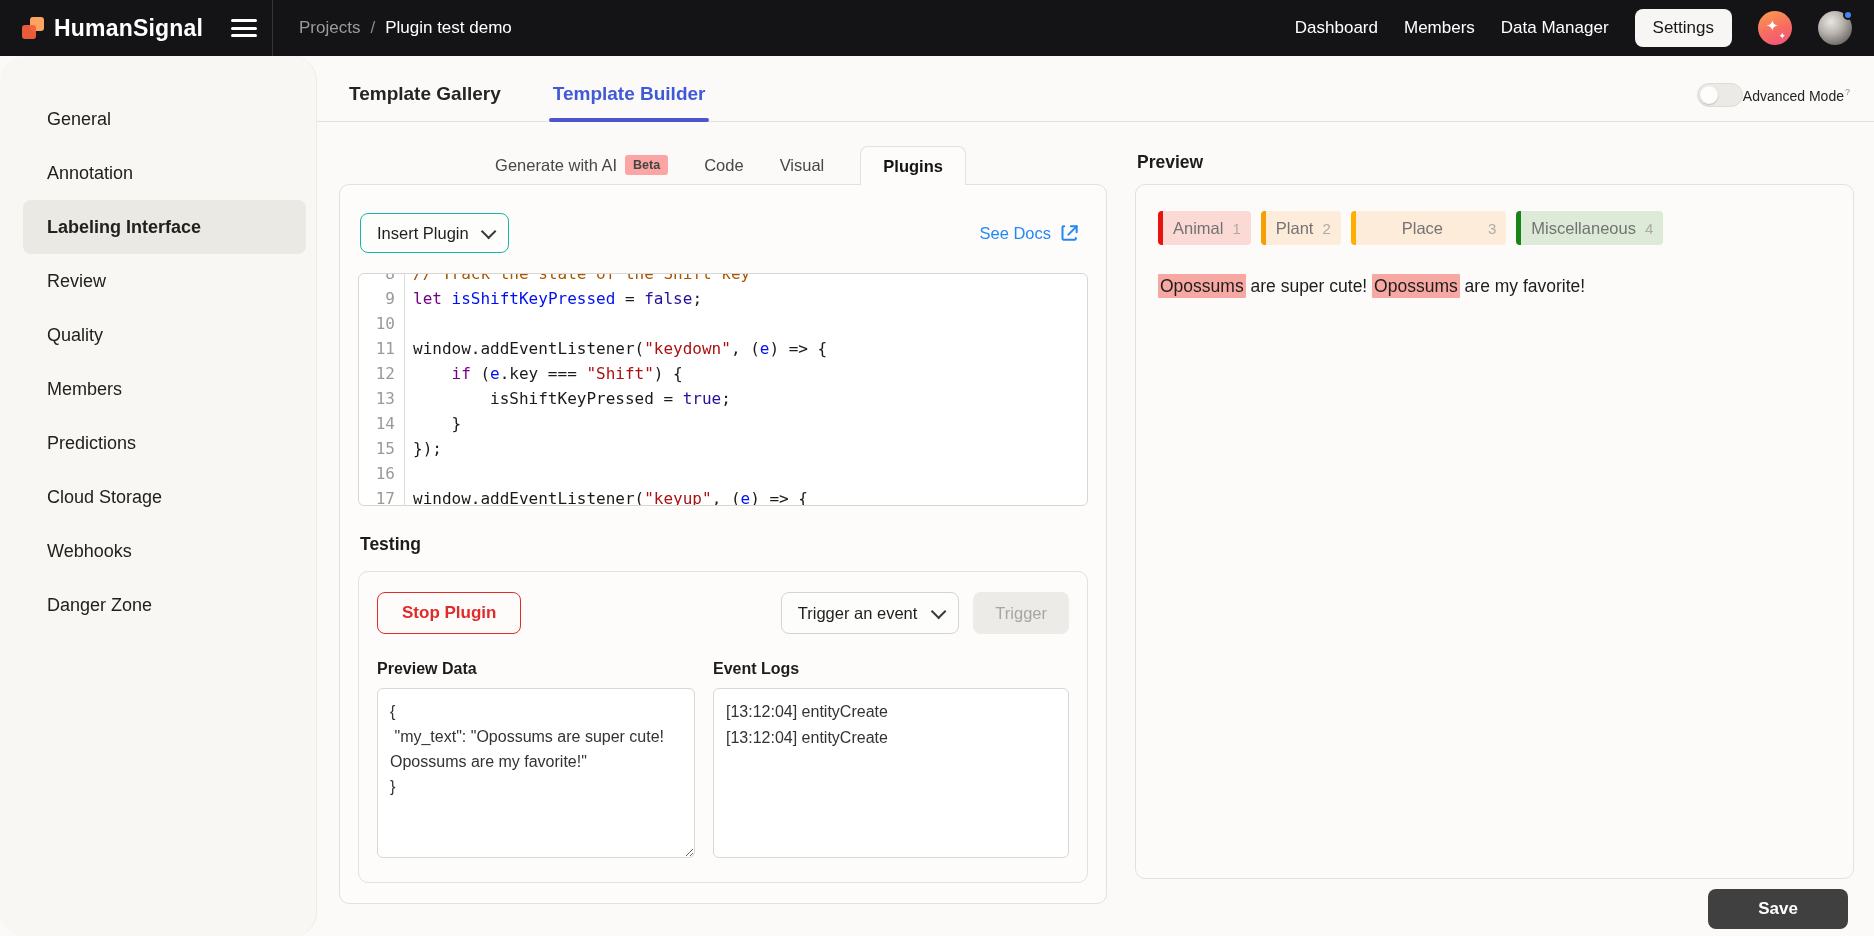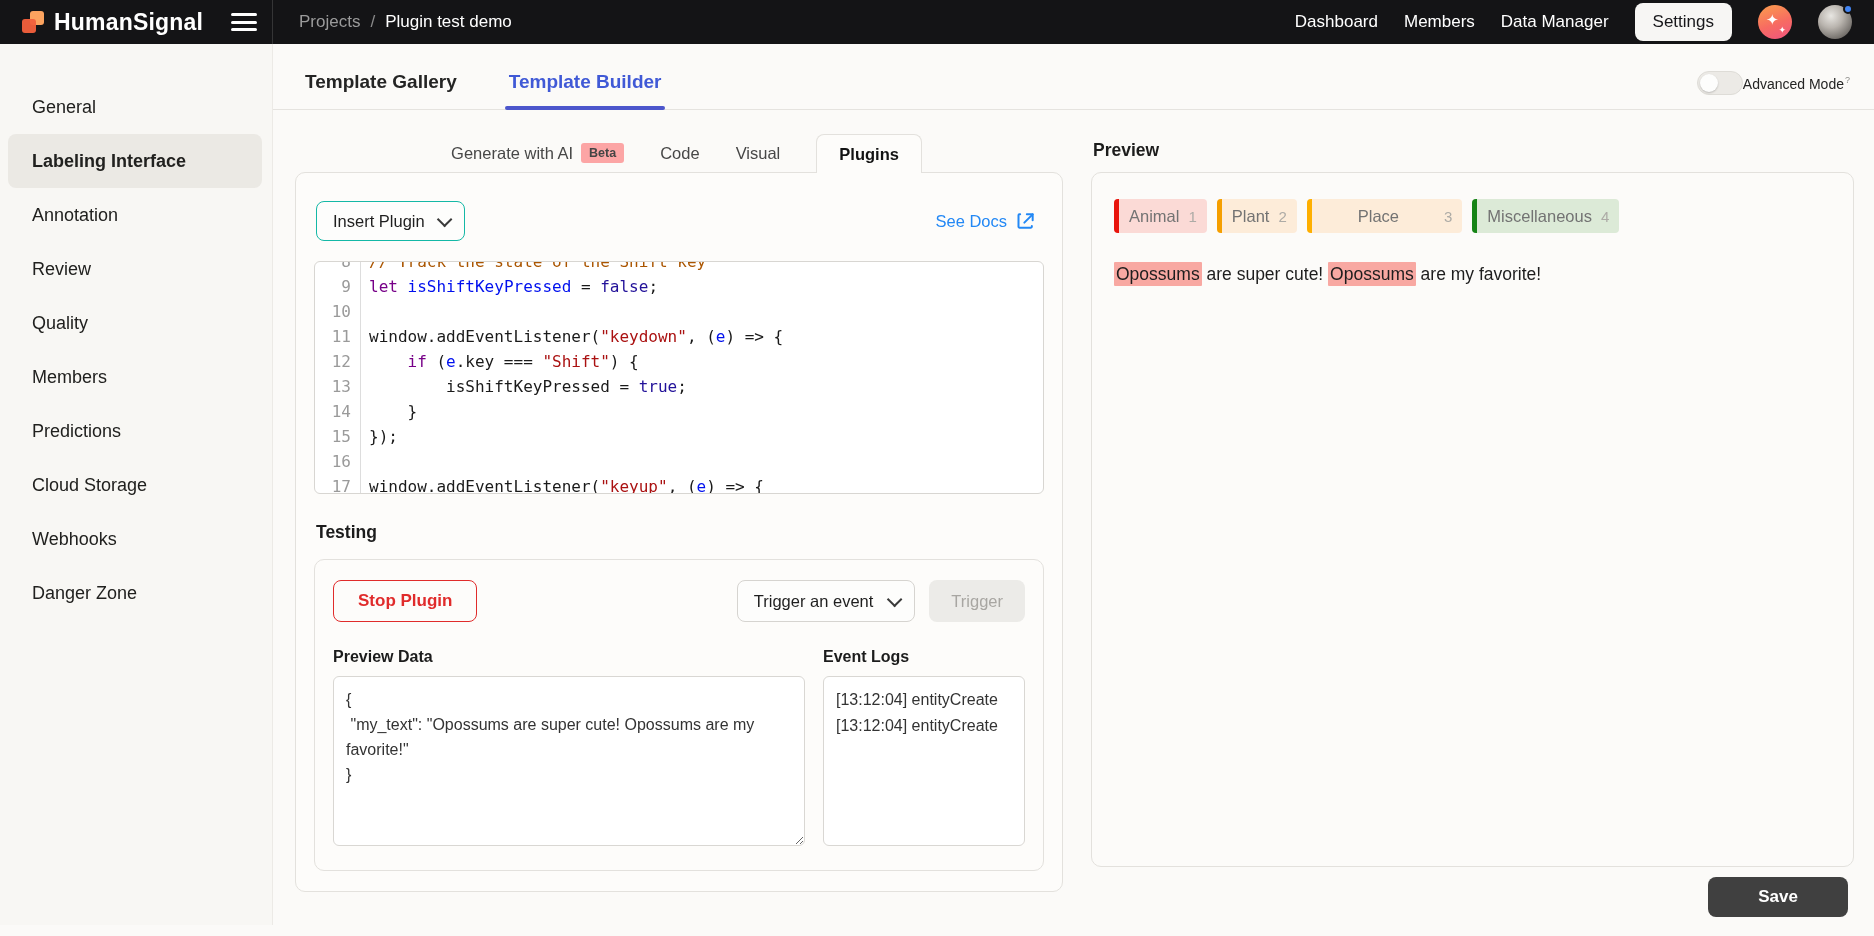--- a/index.html
+++ b/index.html
@@ -1,20 +1,20 @@
 <!DOCTYPE html>
 <html style="--hl: #f8a8a2;"><head>
 <meta charset="utf-8">
 <style>
   * { margin:0; padding:0; box-sizing:border-box; }
   html,body { width:1874px; height:936px; overflow:hidden; }
   body { font-family:"Liberation Sans", sans-serif; background:#fbfaf8; color:#1f1f1f; position:relative; }
 
   
-  .topbar { height:44px; background:#141416; display:flex; align-items:center; color:#fff; }
+  .topbar { height:56px; background:#141416; display:flex; align-items:center; color:#fff; }
   .topbar-left { width:273px; height:100%; display:flex; align-items:center; padding:0 0 0 22px; border-right:1px solid rgba(255,255,255,.14); flex:0 0 auto; }
   .logo-mark { width:22px; height:22px; position:relative; margin-right:10px; flex:0 0 auto; }
   .logo-mark .sq1 { position:absolute; right:0; top:0; width:14px; height:14px; border-radius:3px; background:#fca35f; }
   .logo-mark .sq2 { position:absolute; left:0; bottom:0; width:14px; height:14px; border-radius:3px; background:#f2603c; opacity:.96; }
   .brand { font-size:23px; font-weight:600; letter-spacing:.2px; }
   .hamburger { margin-left:28px; width:26px; height:18px; display:flex; flex-direction:column; justify-content:space-between; cursor:pointer; }
   .hamburger span { display:block; height:3px; background:#fff; border-radius:2px; }
   .breadcrumb { display:flex; align-items:center; gap:10px; font-size:17px; padding-left:26px; flex:0 0 auto; }
   .crumb-root { color:#9b9b9b; }
   .crumb-sep { color:#8a8a8a; }
@@ -25,21 +25,21 @@
   .settings-btn { background:#f7f6f4; color:#17171a; font-size:17px; border:none; border-radius:8px; padding:9px 18px; cursor:pointer; }
   .ai-btn { width:34px; height:34px; border-radius:50%; background:linear-gradient(160deg,#fa9a4e 5%,#f76b62 55%,#f1567c 95%); position:relative; cursor:pointer; flex:0 0 auto; }
   .ai-btn .sp1 { position:absolute; left:8px; top:6px; color:#fff; font-size:15px; }
   .ai-btn .sp2 { position:absolute; right:6px; bottom:4px; color:#fff; font-size:9px; }
   .avatar-wrap { position:relative; width:34px; height:34px; flex:0 0 auto; cursor:pointer; }
   .avatar { width:34px; height:34px; border-radius:50%; background:radial-gradient(circle at 38% 32%, #e8e6e2 0%, #b9b4ae 38%, #6e6a66 78%, #403e3c 100%); }
   .avatar-dot { position:absolute; right:-1px; top:-1px; width:10px; height:10px; border-radius:50%; background:#4285f4; border:2px solid #141416; }
 
   
   .shell { display:flex; height:881px; }
-  .sidebar { width:273px; flex:0 0 auto; background:#f8f7f4; border-right:1px solid #eceae6; padding:36px 10px 0 0; }
+  .sidebar { width:317px; flex:0 0 auto; background:#f8f7f4; border-right:1px solid #eceae6; padding:36px 10px 0 15px;border-radius:25px; }
   .sb-item { height:54px; display:flex; align-items:center; padding-left:24px; margin-left:8px; font-size:18px; color:#21211f; border-radius:8px; cursor:pointer; }
   .sb-item.active { background:#ebe9e4; font-weight:700; }
 
   .main { flex:1 1 auto; display:flex; flex-direction:column; min-width:0; }
 
   
   .tabs-row { height:66px; border-bottom:1px solid #e5e3df; display:flex; align-items:flex-end; padding:0 24px 0 28px; position:relative; }
   .main-tab { font-size:19px; font-weight:600; padding:0 4px 16px 4px; margin-right:44px; cursor:pointer; position:relative; color:#242424; }
   .main-tab.active { color:#4059d6; }
   .main-tab.active::after { content:""; position:absolute; left:0; right:0; bottom:-1px; height:4px; background:#4c56cc; border-radius:2px; }
@@ -82,21 +82,21 @@
 
   
   .testing-title { font-size:17.5px; font-weight:700; margin:28px 0 16px 2px; color:#1c1c1c; }
   .testing-panel { border:1px solid #e3e1dd; border-radius:10px; padding:20px 18px; background:#fdfcfa; }
   .testing-controls { display:flex; align-items:center; }
   .stop-btn { border:1px solid #e02b2b; color:#e02b2b; background:transparent; font-size:17px; font-weight:600; border-radius:8px; height:42px; padding:0 24px; cursor:pointer; }
   .controls-right { margin-left:auto; display:flex; align-items:center; gap:14px; }
   .trigger-select { display:flex; align-items:center; gap:14px; background:#fdfdfc; border:1px solid #d6d4d0; border-radius:8px; height:42px; padding:0 16px; font-size:16.5px; cursor:pointer; }
   .trigger-btn { background:#ecebe8; color:#a8a6a2; border:none; border-radius:8px; height:42px; padding:0 22px; font-size:16.5px; cursor:default; }
   .testing-io { display:flex; gap:18px; margin-top:26px; }
-  .io-col-left { width:472px; flex:0 0 auto; }
+  .io-col-left { width:318px; flex:0 0 auto; }
   .io-col-right { flex:1 1 auto; min-width:0; }
   .io-label { font-size:16px; font-weight:700; margin-bottom:10px; color:#1c1c1c; }
   .preview-data-textarea { width:100%; height:170px; border:1px solid #d9d7d3; border-radius:6px; background:#fff; font-family:"Liberation Sans", sans-serif; font-size:16px; color:#333; padding:10px 12px; line-height:25px; resize:both; }
   .logs-box { height:170px; border:1px solid #d9d7d3; border-radius:6px; background:#fff; padding:10px 12px; overflow:auto; }
   .log-line { font-size:16px; color:#333; line-height:26px; }
 
   
   .preview-title { font-size:17.5px; font-weight:700; margin:30px 0 10px 2px; height:22px; color:#1c1c1c; }
   .preview-panel { border:1px solid #e3e1dd; border-radius:10px; background:#fcfbf9; height:695px; padding:26px 22px; }
   .labels-row { display:flex; gap:10px; flex-wrap:wrap; }
@@ -150,22 +150,22 @@
       <div class="avatar-dot"></div>
     </div>
   </div>
 </div>
 
 <div class="shell">
 
   <aside class="sidebar">
     <div>
         <div class="sb-item">General</div>
+        <div class="sb-item">Annotation</div>
         <div class="sb-item active">Labeling Interface</div>
-        <div class="sb-item">Annotation</div>
         <div class="sb-item">Review</div>
         <div class="sb-item">Quality</div>
         <div class="sb-item">Members</div>
         <div class="sb-item">Predictions</div>
         <div class="sb-item">Cloud Storage</div>
         <div class="sb-item">Webhooks</div>
         <div class="sb-item">Danger Zone</div>
       </div>
   </aside>
 

